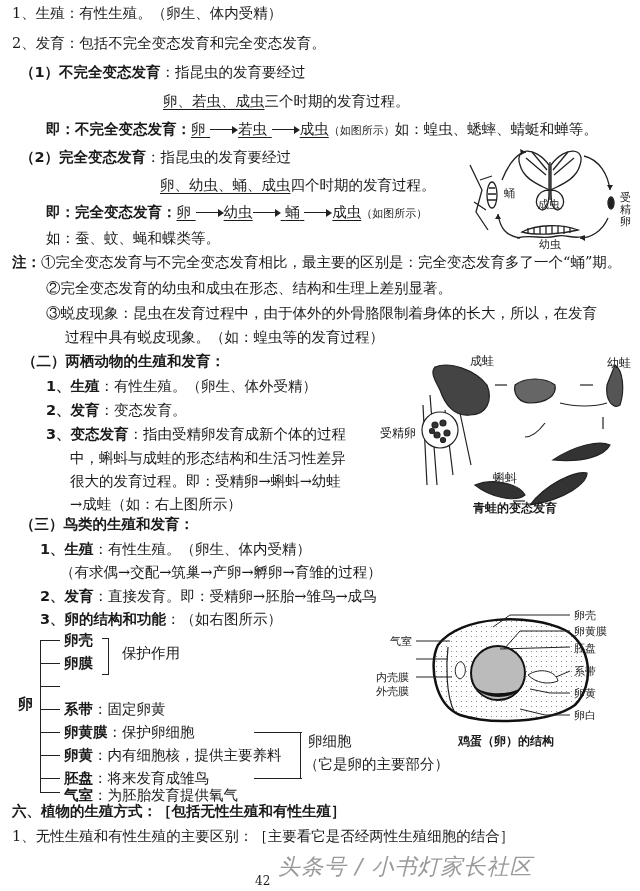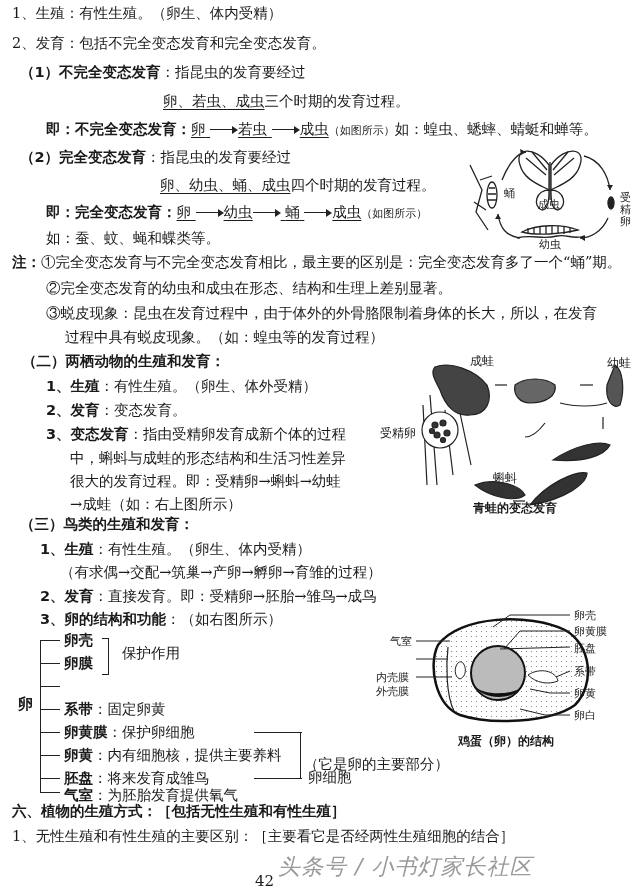--- a/index.html
+++ b/index.html
@@ -173,21 +173,21 @@
 
   <div class="abs" style="left:64px;top:70px;"><span class="b">系带</span><span>：固定卵黄</span></div>
   <div class="abs" style="left:64px;top:93px;"><span class="b">卵黄膜</span><span>：保护卵细胞</span></div>
   <div class="abs" style="left:64px;top:139px;"><span class="b">胚盘</span><span>：将来发育成雏鸟</span></div>
   <div class="abs" style="left:64px;top:116px;"><span class="b">卵黄</span><span>：内有细胞核，提供主要养料</span></div>
   <div class="abs" style="left:64px;top:156px;"><span class="b">气室</span><span>：为胚胎发育提供氧气</span></div>
 
   <div style="position:absolute;left:254px;top:102px;width:48px;border-top:1.5px solid #222;"></div>
   <div class="bracket" style="left:300px;top:102px;width:0;height:46px;border-width:0 0 0 1.5px;"></div>
   <div style="position:absolute;left:254px;top:148px;width:48px;border-top:1.5px solid #222;"></div>
-  <span class="abs" style="left:308px;top:102px;margin-top:36px;">卵细胞</span>
+  <span class="abs" style="left:308px;top:102px;">卵细胞</span>
   <span class="abs" style="left:304px;top:125px;">（它是卵的主要部分）</span>
 </div>
 
 <div style="position:absolute;left:370px;top:605px;width:270px;height:150px;">
   <svg width="270" height="150" viewBox="0 0 270 150">
     <defs>
       <pattern id="dots" width="5" height="5" patternUnits="userSpaceOnUse">
         <circle cx="1.5" cy="1.5" r="0.6" fill="#777"></circle>
       </pattern>
     </defs>
@@ -216,14 +216,14 @@
   <span class="fig-label" style="left:204px;top:36px;">胚盘</span>
   <span class="fig-label" style="left:204px;top:59px;">系带</span>
   <span class="fig-label" style="left:204px;top:81px;">卵黄</span>
   <span class="fig-label" style="left:204px;top:103px;">卵白</span>
   <span class="caption" style="left:88px;top:128px;">鸡蛋（卵）的结构</span>
 </div>
 
 <div class="abs b" style="left:12px;top:802px;">六、植物的生殖方式：［包括无性生殖和有性生殖］</div>
 <div class="abs" style="left:12px;top:827px;">1、无性生殖和有性生殖的主要区别：［主要看它是否经两性生殖细胞的结合］</div>
 
-<div class="abs" style="left:255px;top:872px;font-size:15px;">42</div>
+<div class="abs" style="left:255px;top:872px;font-size:12px;">42</div>
 <div class="watermark" style="left:278px;top:852px;font-style:italic;">头条号 / 小书灯家长社区</div>
 
 </body></html>

